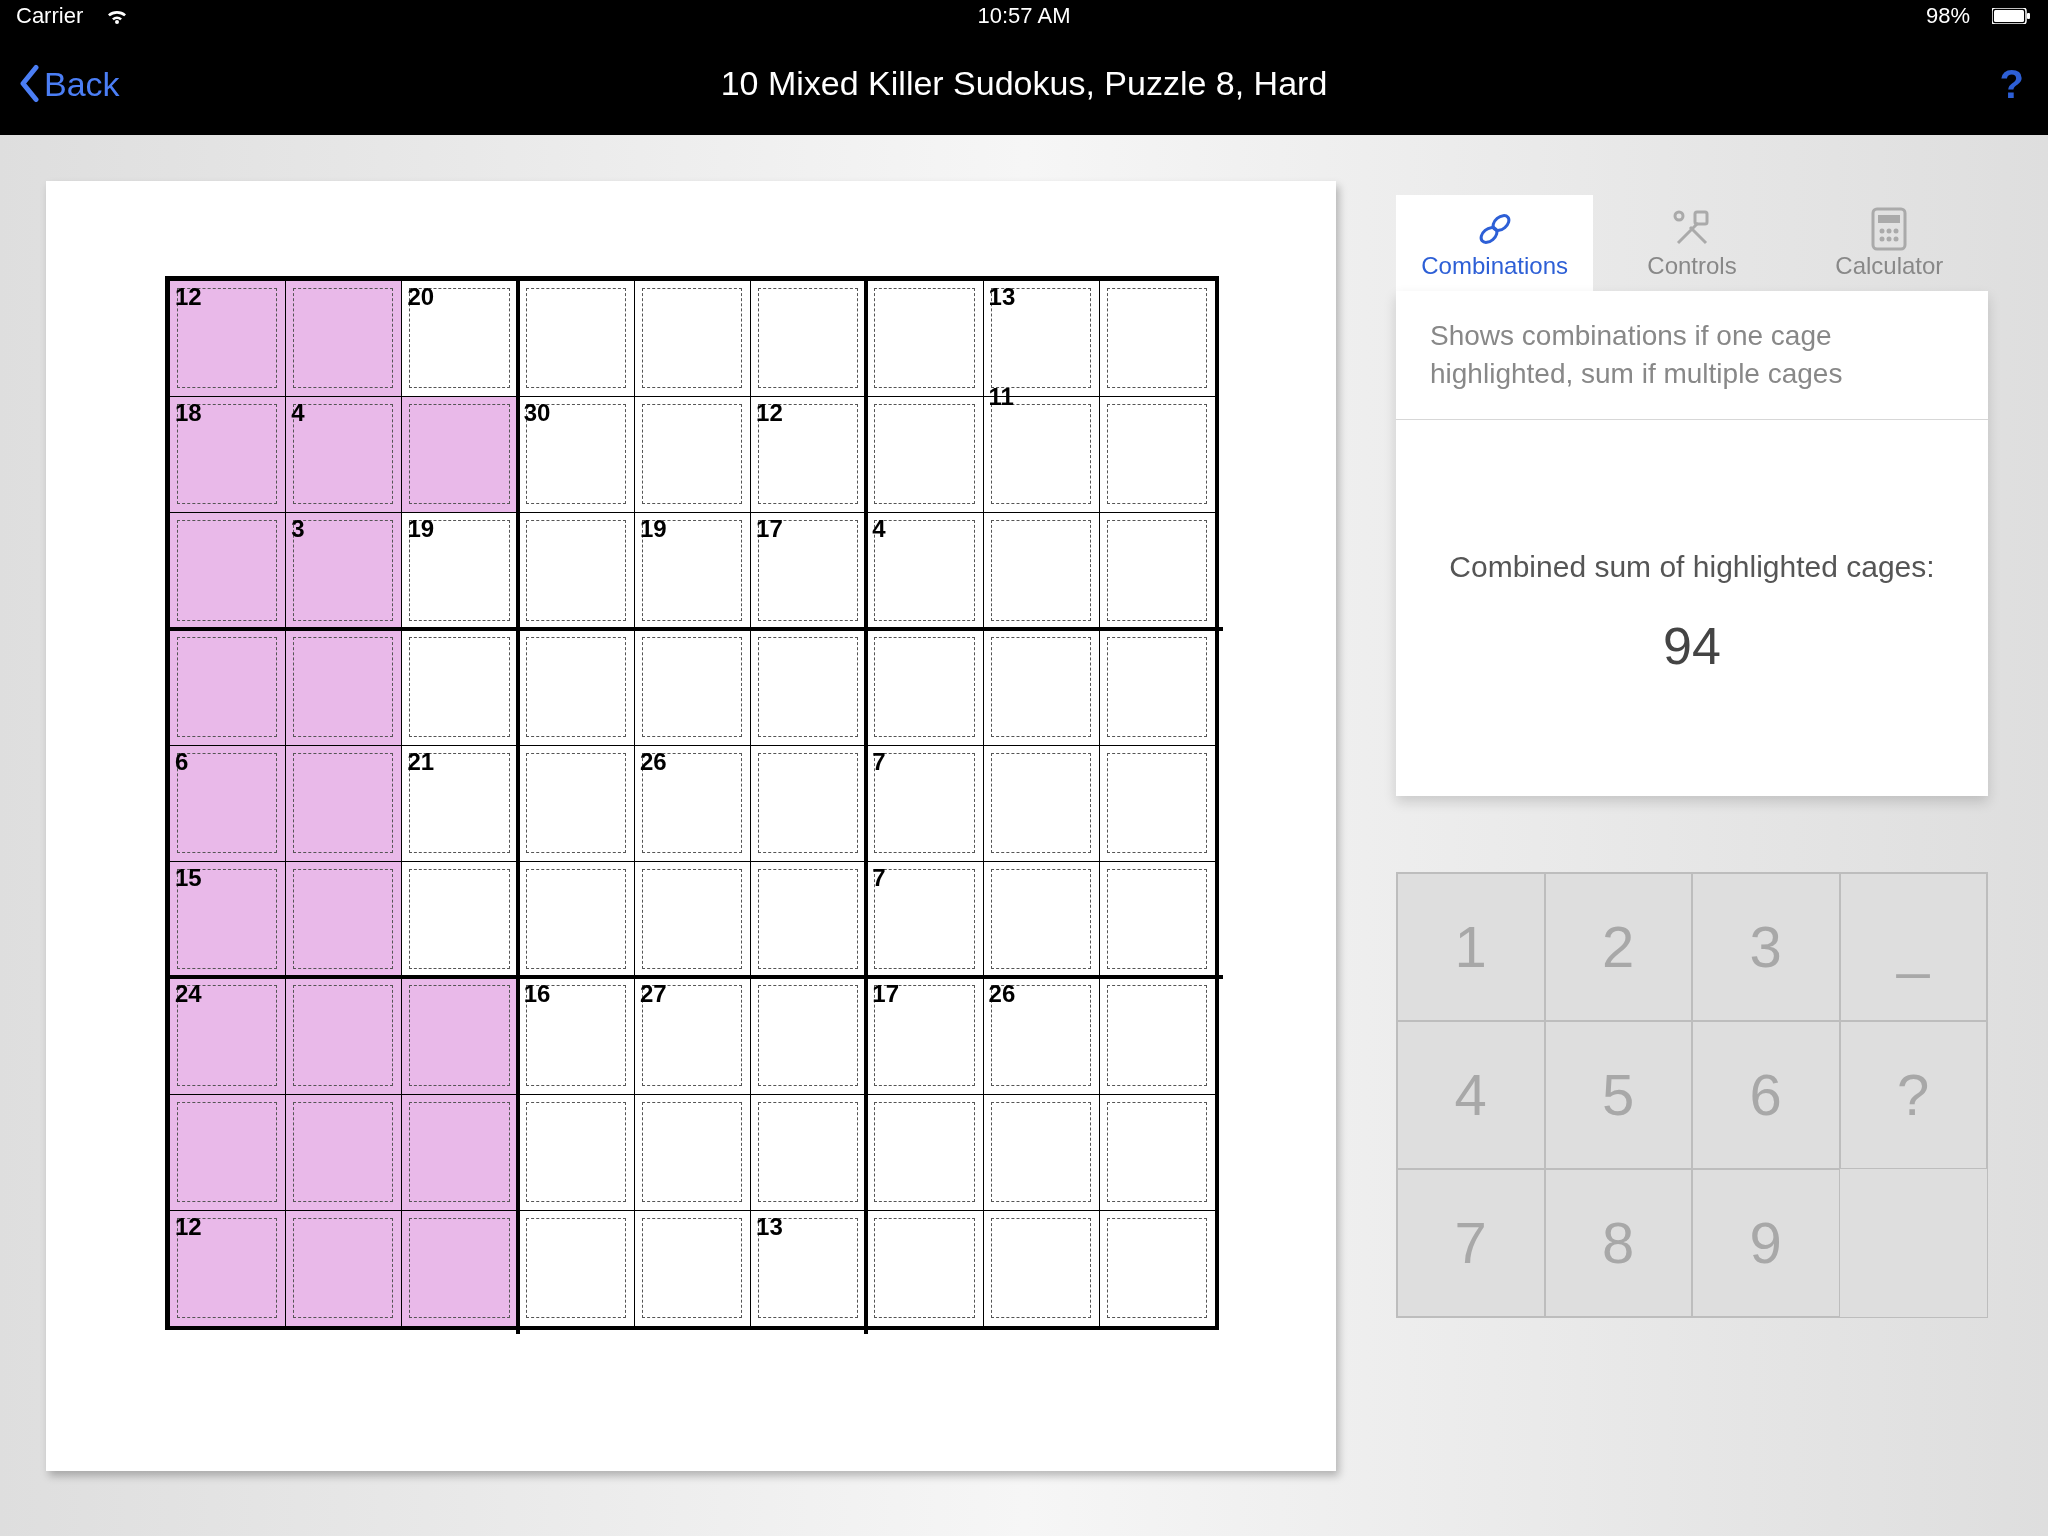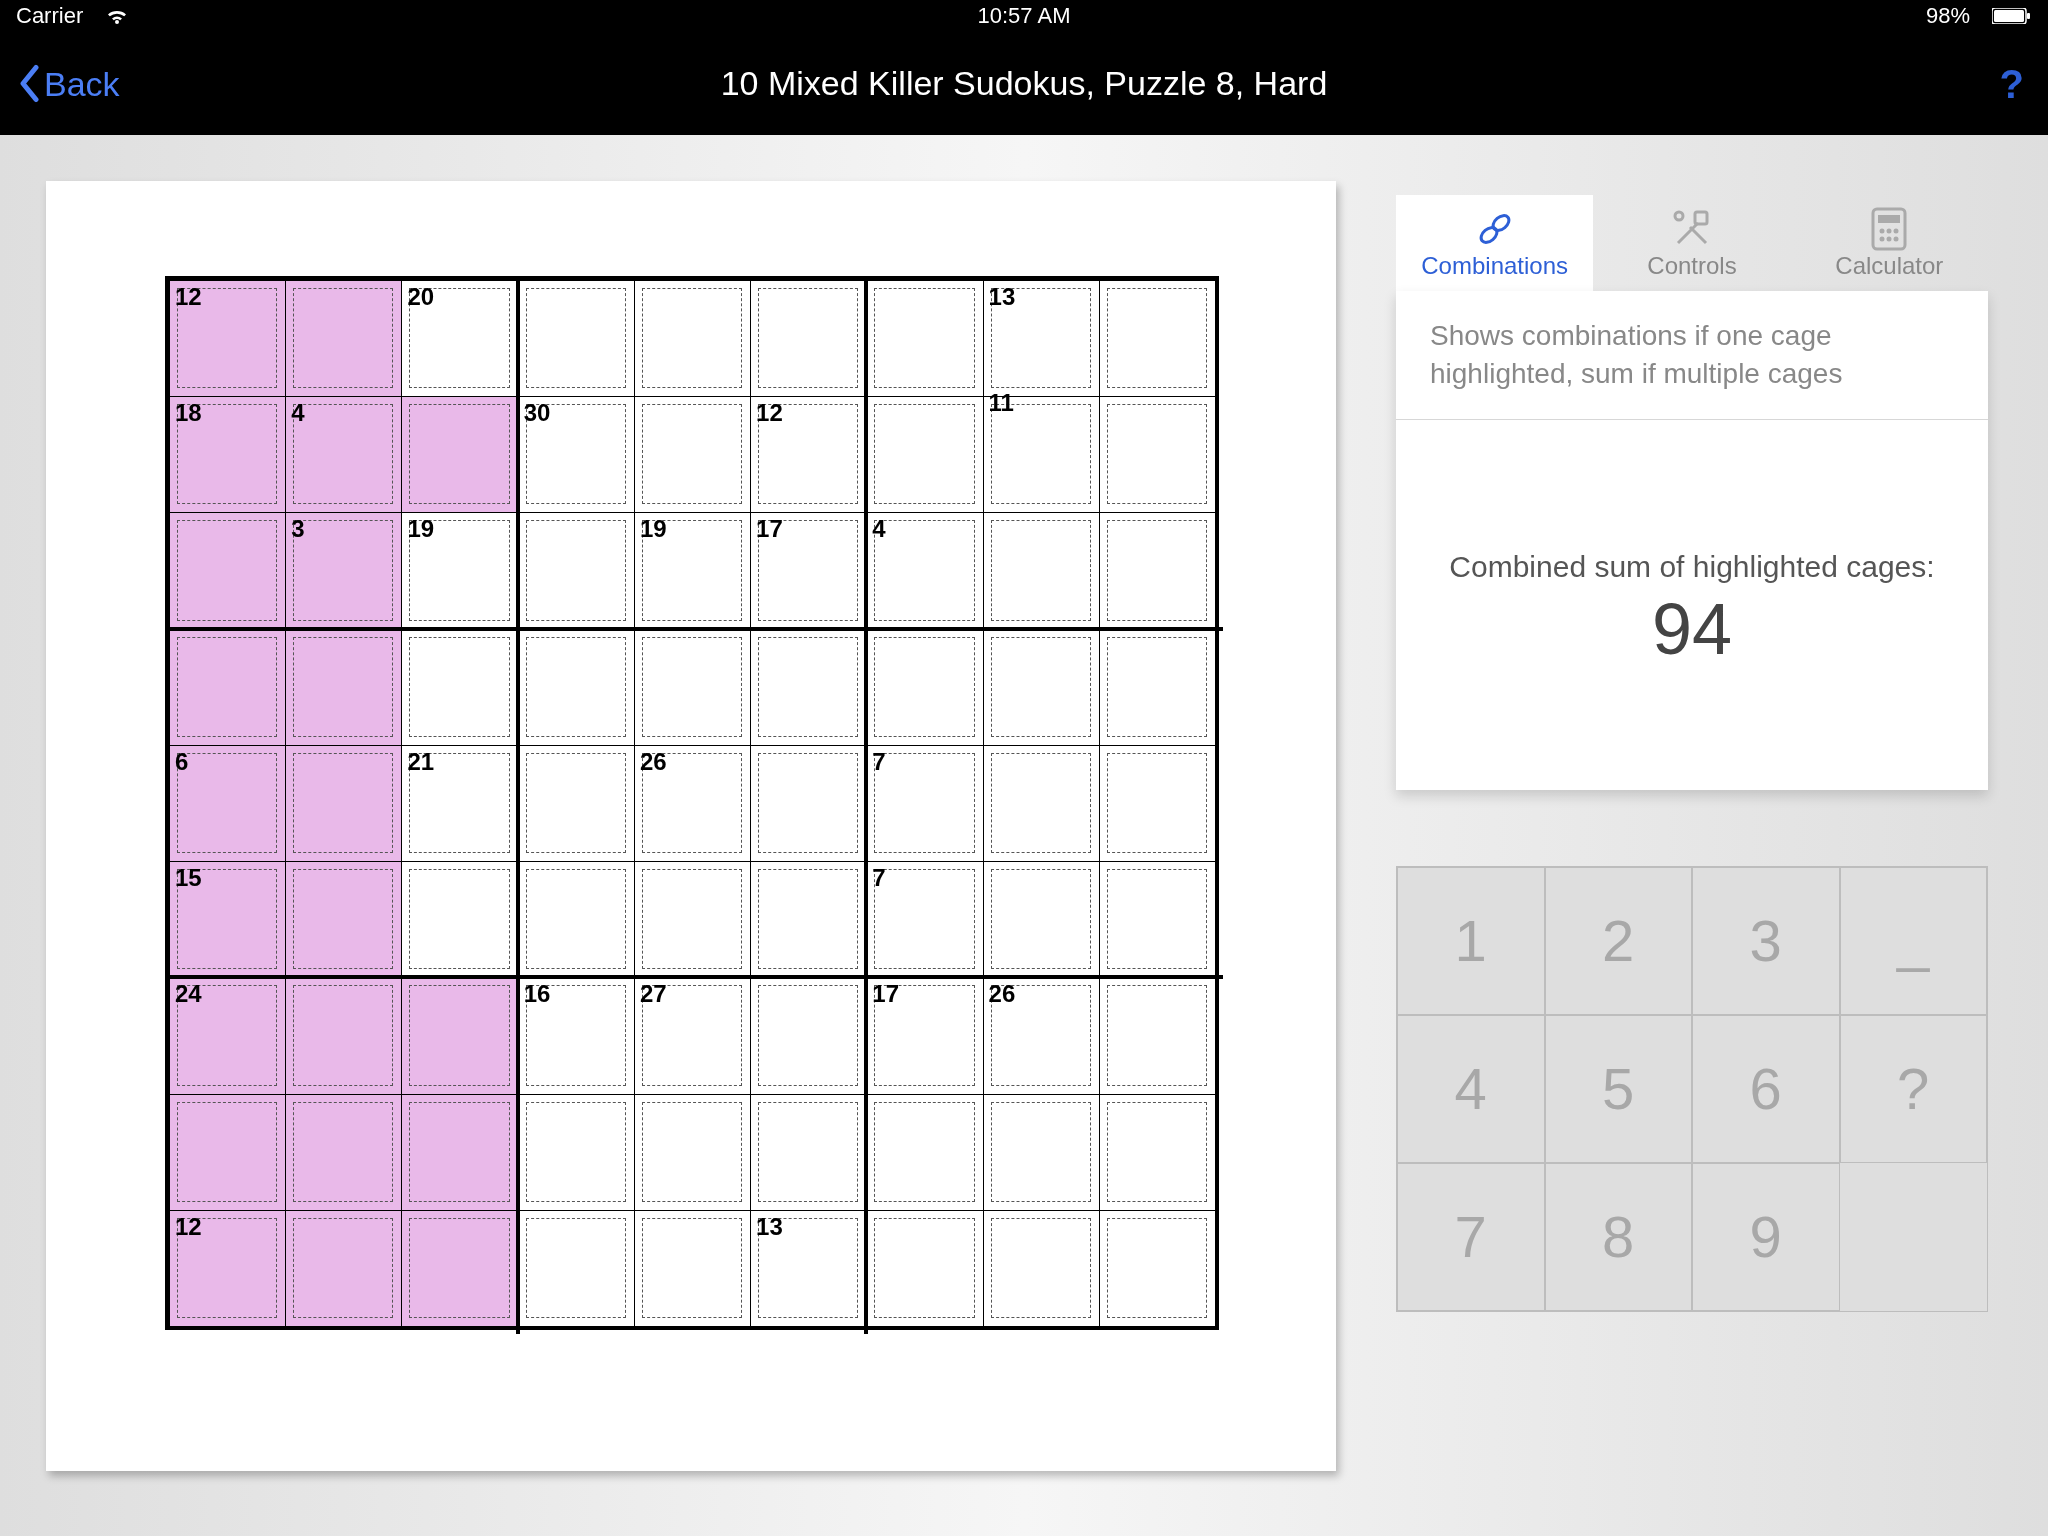--- a/index.html
+++ b/index.html
@@ -36,21 +36,21 @@
 
 .tabs { display:flex; height:96px; }
 .tab { flex:1; display:flex; flex-direction:column; align-items:center; justify-content:center; cursor:pointer; color:#888; font-size:24px; }
 .tab.active { background:#fff; color:#2d5fd6; }
 .tab-icon { height:46px; display:flex; align-items:center; }
 
 .panel-card { background:#fff; box-shadow:0 6px 12px rgba(0,0,0,.15); }
 .panel-hint { padding:26px 34px; color:#888; font-size:28px; line-height:1.35; border-bottom:1px solid #d7d7d7; }
 .panel-body { padding:80px 30px 120px; text-align:center; }
 .sum-label { color:#555; font-size:30px; line-height:1.4;margin-top:46px; }
-.sum-value { color:#444; font-size:72px; font-weight:300; }
+.sum-value { color:#444; font-size:52px; font-weight:300; margin-top:28px; }
 
 .keypad { margin-top:76px; background:#dedede; display:grid; grid-template-columns:repeat(4,1fr); border:1px solid #bdbdbd; }
 .key { height:148px; display:flex; align-items:center; justify-content:center; border:1px solid #bdbdbd; font-size:58px; color:#a8a8a8; cursor:pointer; font-weight:300; }
 .key.small { font-size:40px; }
 </style>
 </head>
 <body>
 
 <div class="status-bar">
   <div class="status-left">
@@ -255,21 +255,21 @@
         <div class="thick-h" style="top: 346.667px;"></div>
         <div class="thick-v" style="left: 695.333px;"></div>
         <div class="thick-h" style="top: 695.333px;"></div>
         <div class="cage-label" style="left: 6px; top: 3px;">12</div>
         <div class="cage-label" style="left: 238.444px; top: 3px;">20</div>
         <div class="cage-label" style="left: 819.556px; top: 3px;">13</div>
         <div class="cage-label" style="left: 6px; top: 119.222px;">18</div>
         <div class="cage-label" style="left: 122.222px; top: 119.222px;">4</div>
         <div class="cage-label" style="left: 354.667px; top: 119.222px;">30</div>
         <div class="cage-label" style="left: 587.111px; top: 119.222px;">12</div>
-        <div class="cage-label" style="left: 819.556px; top: 109px;">11</div>
+        <div class="cage-label" style="left: 819.556px; top: 103px;">11</div>
         <div class="cage-label" style="left: 122.222px; top: 235.444px;">3</div>
         <div class="cage-label" style="left: 238.444px; top: 235.444px;">19</div>
         <div class="cage-label" style="left: 470.889px; top: 235.444px;">19</div>
         <div class="cage-label" style="left: 587.111px; top: 235.444px;">17</div>
         <div class="cage-label" style="left: 703.333px; top: 235.444px;">4</div>
         <div class="cage-label" style="left: 6px; top: 467.889px;">6</div>
         <div class="cage-label" style="left: 238.444px; top: 467.889px;">21</div>
         <div class="cage-label" style="left: 470.889px; top: 467.889px;">26</div>
         <div class="cage-label" style="left: 703.333px; top: 467.889px;">7</div>
         <div class="cage-label" style="left: 6px; top: 584.111px;">15</div>

